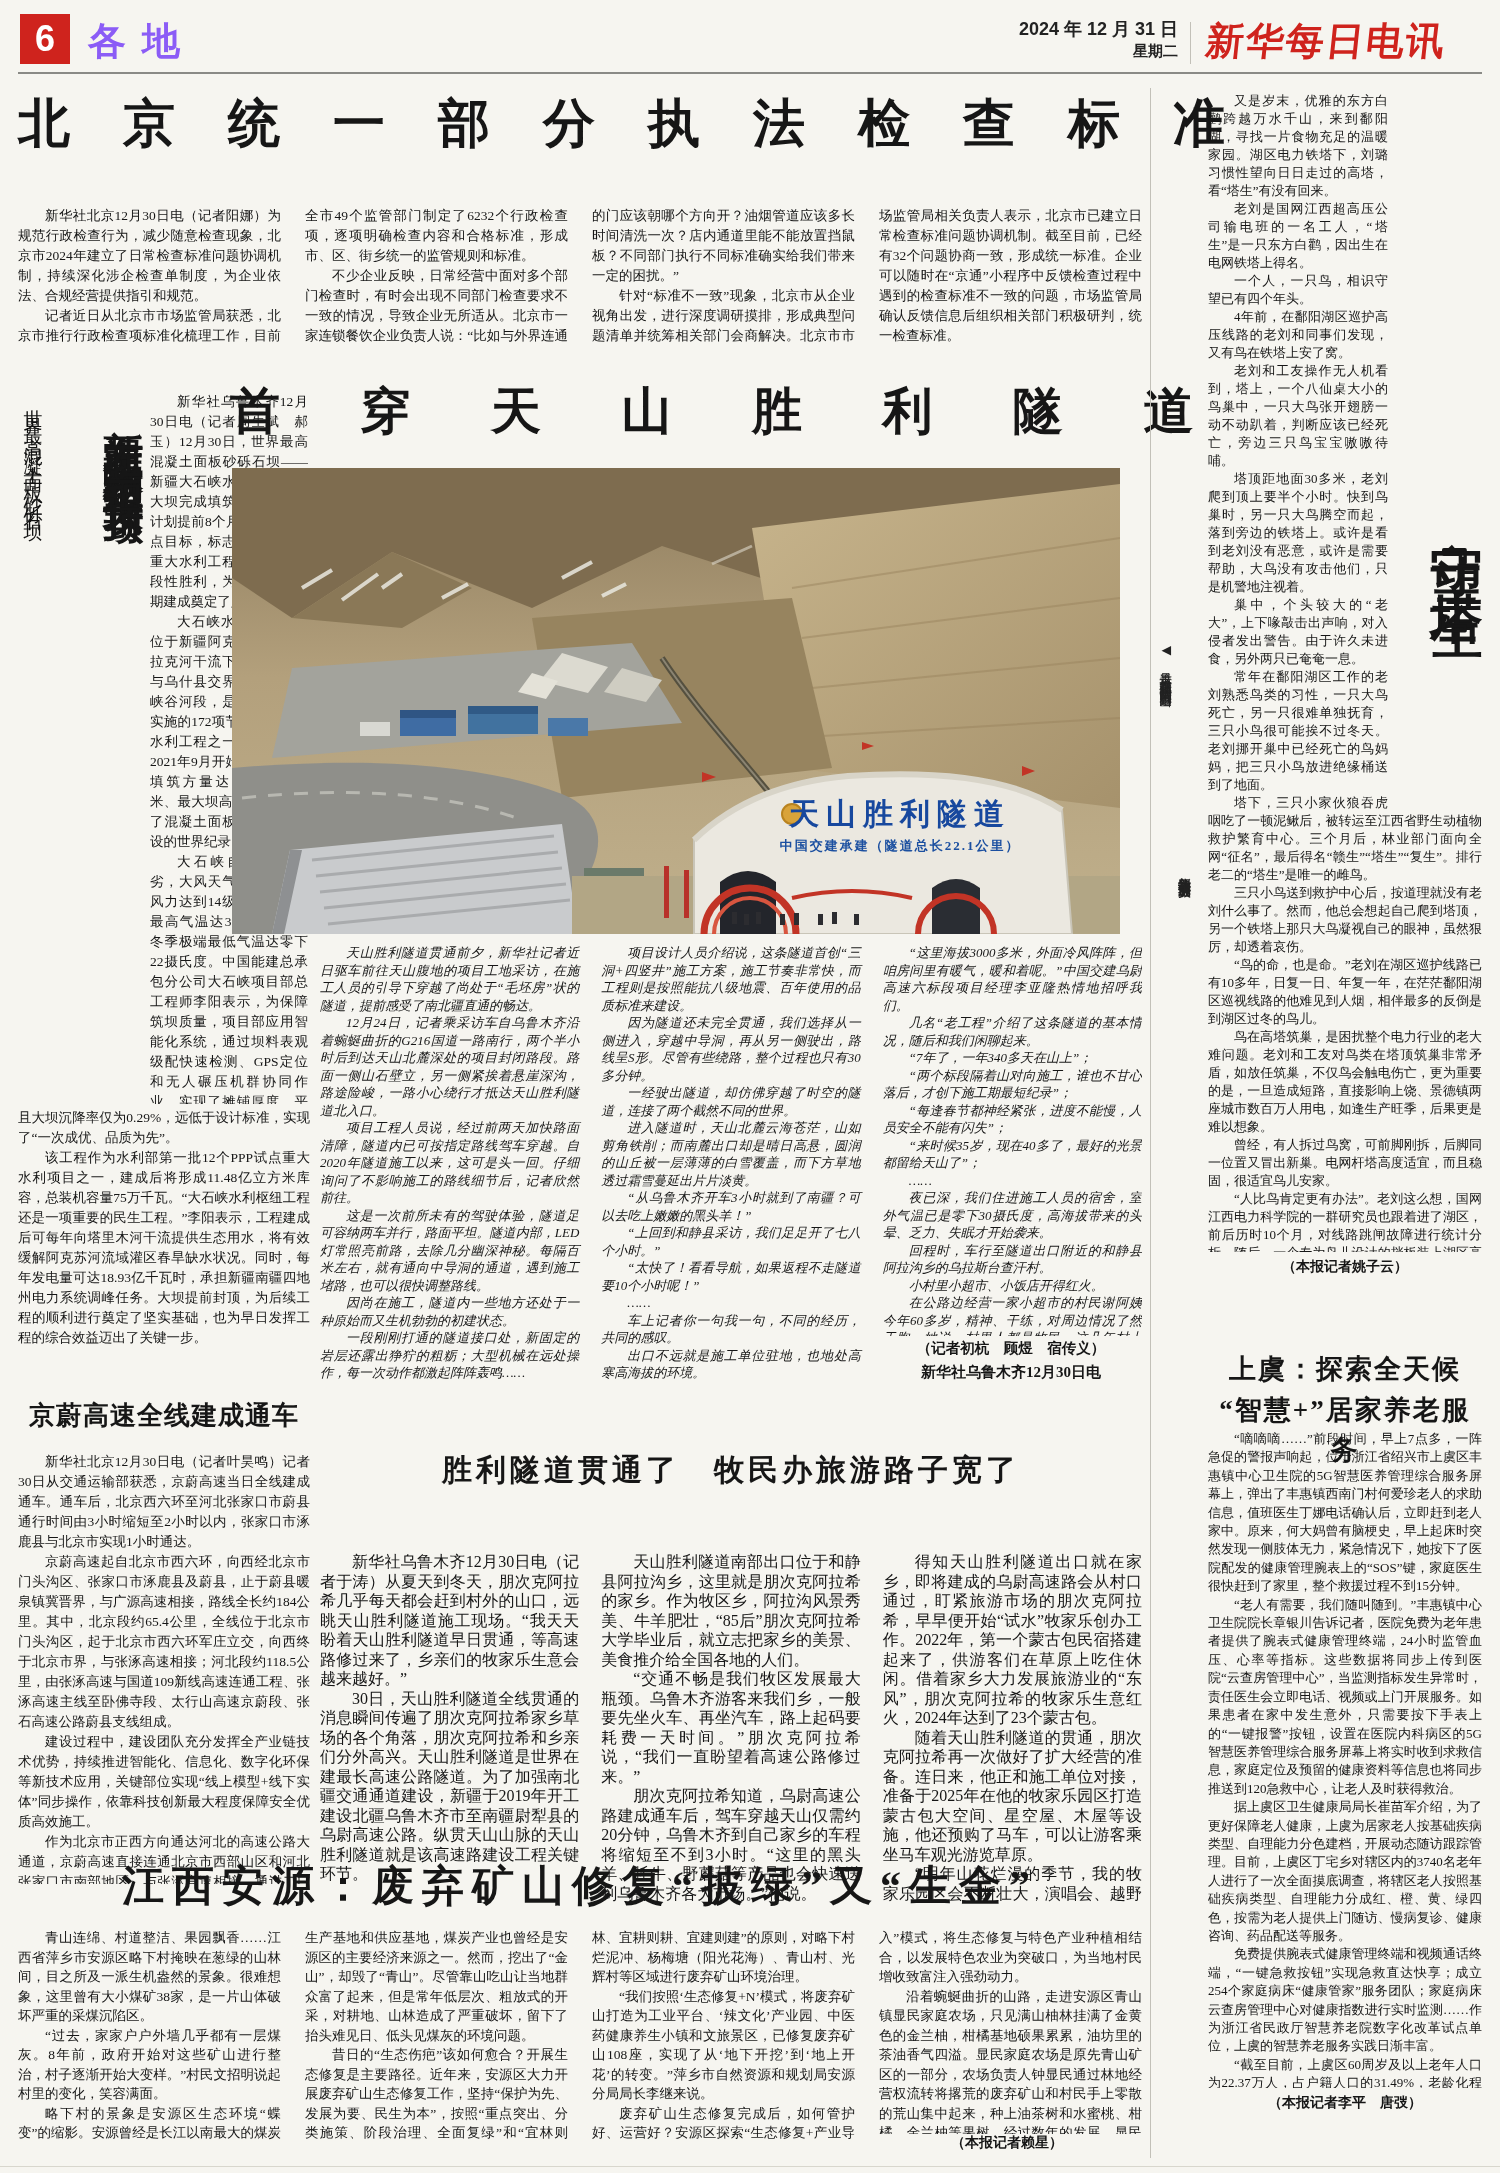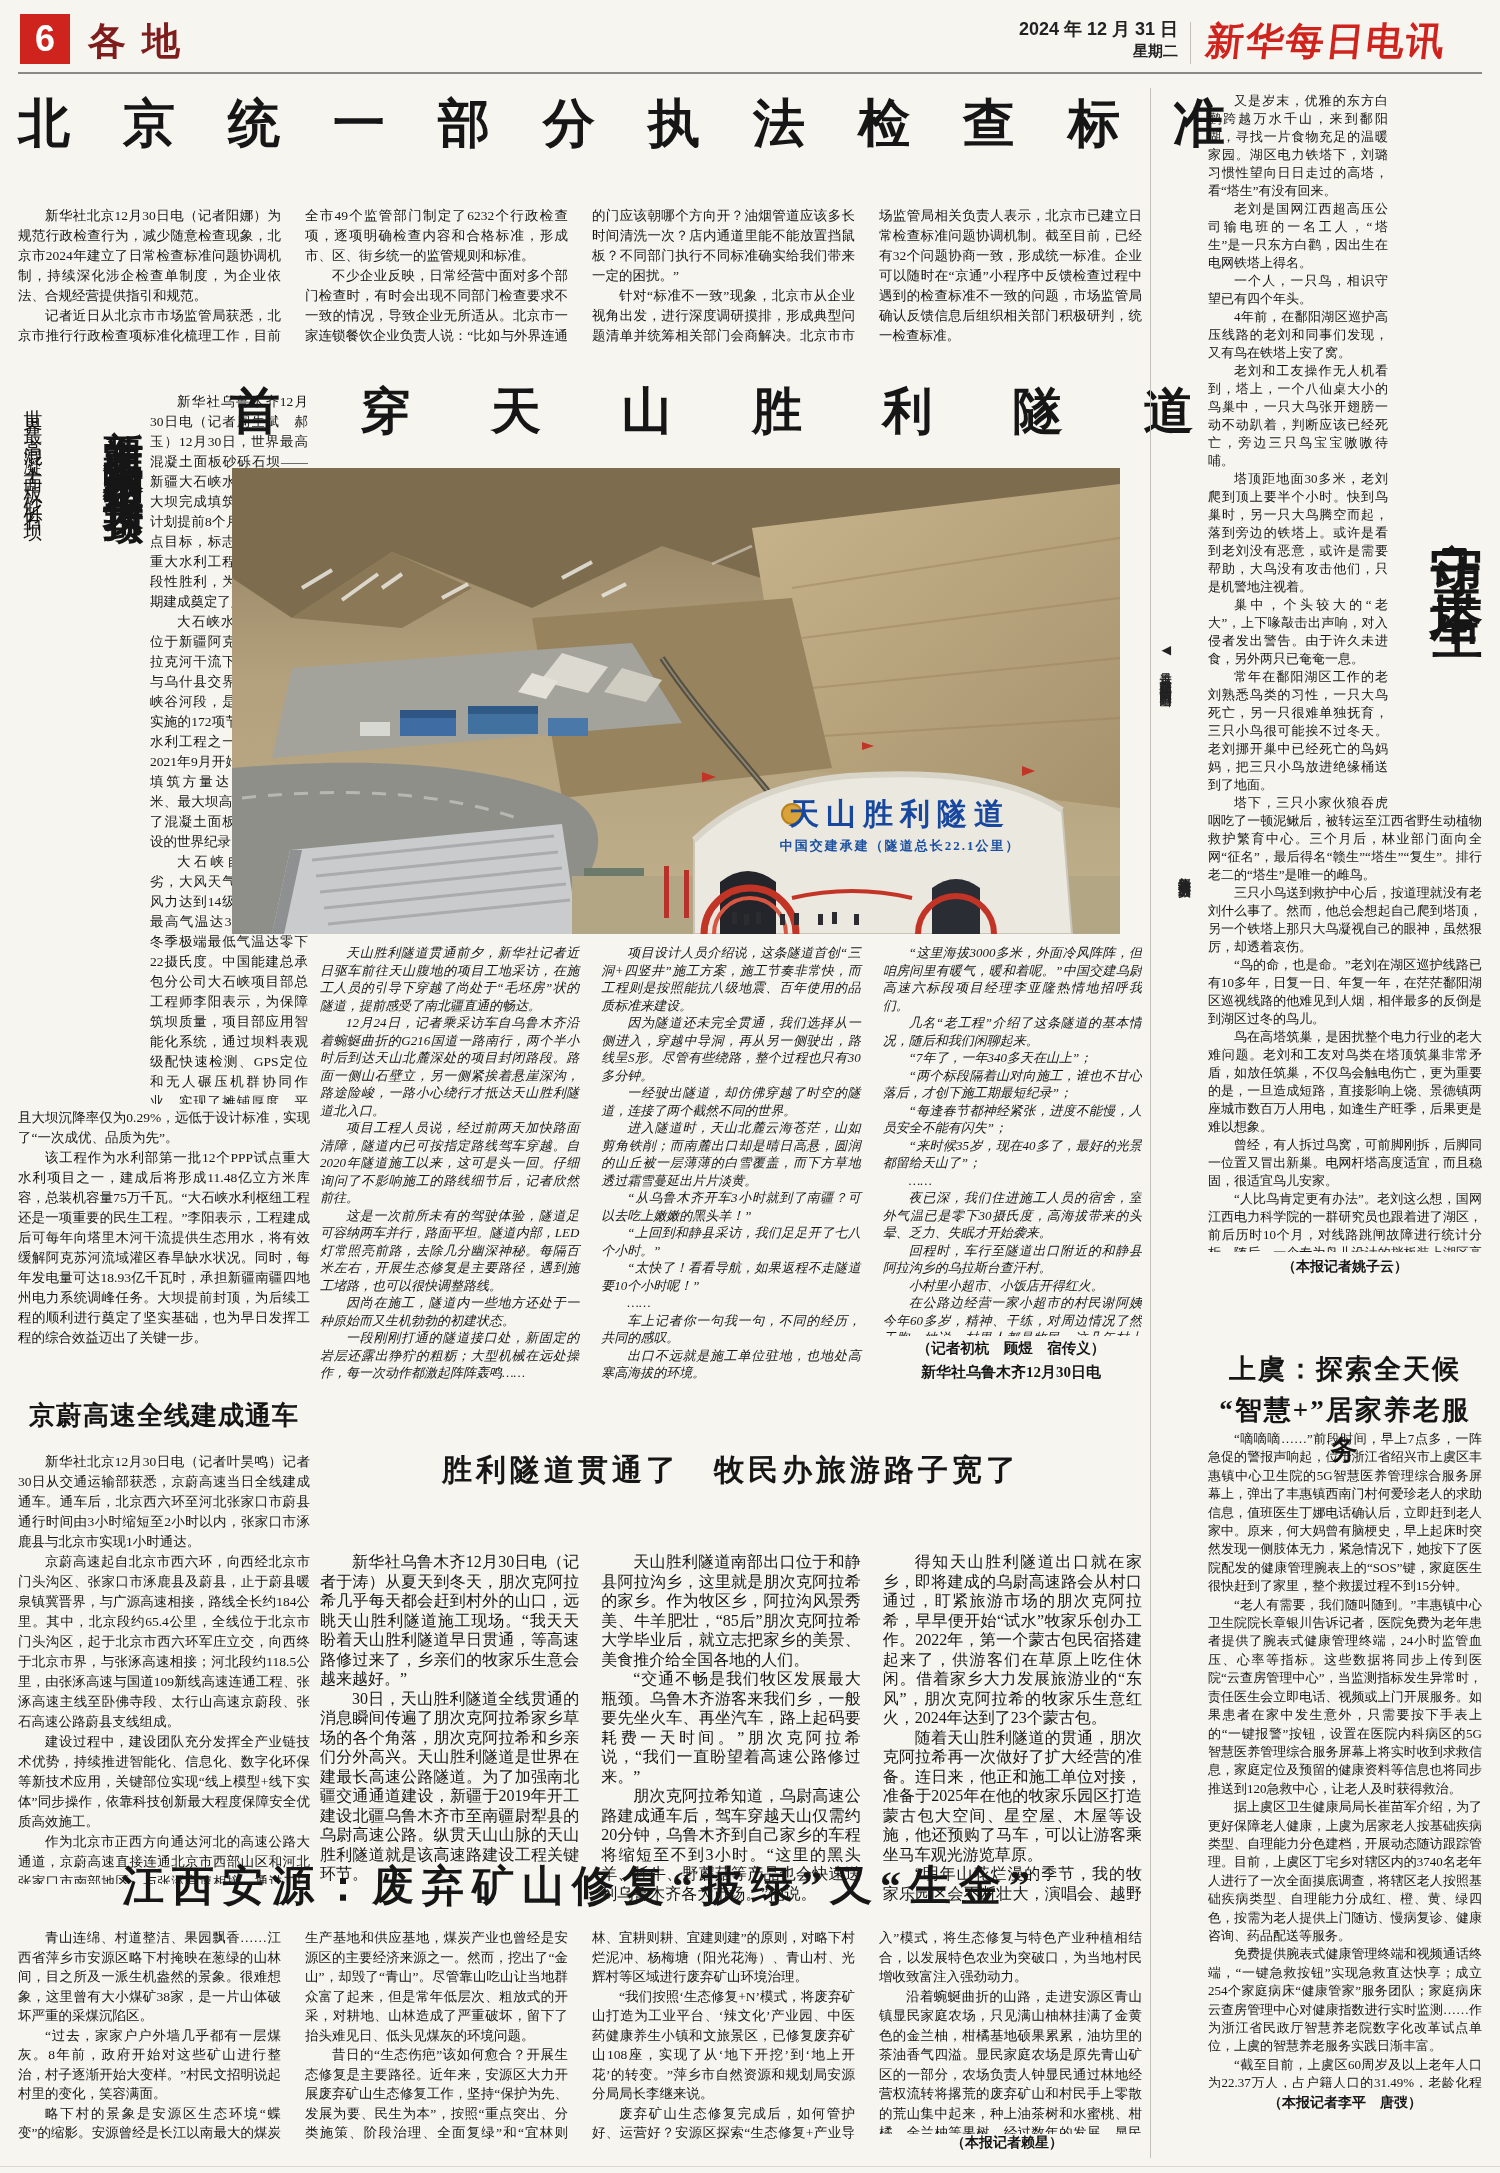--- a/index.html
+++ b/index.html
@@ -53,21 +53,21 @@
   .caption-strip{font-size:12.5px;line-height:1.5;letter-spacing:1px;color:#222}
   .caption-strip span{display:block}
   .caption-credit{font-weight:bold;padding-top:225px}
 </style>
 </head>
 <body>
 
 <div class="abs pagenum" style="left:20px;top:14px;background:#cf231d">
   <span>6</span>
 </div>
-<div class="abs section-name" style="left:88px;top:22px;color:#7f1d1d">各地</div>
+<div class="abs section-name" style="left:88px;top:22px;color:#8b5cf6">各地</div>
 
 <div class="abs date-block" style="right:322px;top:18px;width:260px">
   <div class="date-line1">2024 年 12 月 31 日</div>
   <div class="date-line2">星期二</div>
 </div>
 <div class="abs vrule" style="left:1190px;top:22px;height:42px"></div>
 <div class="abs masthead" style="left:1206px;top:22px;color:#cf231d">新华每日电讯</div>
 
 <div class="abs hairline" style="left:18px;top:72px;width:1464px;height:2px"></div>
 
@@ -184,21 +184,21 @@
 
 <div class="abs vlr caption-strip clip" style="left:1156px;top:642px;width:48px;height:426px">
   <span>◀ 这是十二月三十日在新疆和静县拍摄的天山胜利隧道出口。</span>
   <span class="caption-credit">新华社记者胡虎虎摄</span>
 </div>
 
 <div class="abs kai cols3 clip" style="left:320px;top:944px;width:822px;height:446px">
     <p class="para">天山胜利隧道贯通前夕，新华社记者近日驱车前往天山腹地的项目工地采访，在施工人员的引导下穿越了尚处于“毛坯房”状的隧道，提前感受了南北疆直通的畅达。</p>
     <p class="para">12月24日，记者乘采访车自乌鲁木齐沿着蜿蜒曲折的G216国道一路南行，两个半小时后到达天山北麓深处的项目封闭路段。路面一侧山石壁立，另一侧紧挨着悬崖深沟，路途险峻，一路小心绕行才抵达天山胜利隧道北入口。</p>
     <p class="para">项目工程人员说，经过前两天加快路面清障，隧道内已可按指定路线驾车穿越。自2020年隧道施工以来，这可是头一回。仔细询问了不影响施工的路线细节后，记者欣然前往。</p>
-    <p class="para">这是一次前所未有的驾驶体验，隧道足可容纳两车并行，路面平坦。隧道内部，LED灯常照亮前路，去除几分幽深神秘。每隔百米左右，开展生态修复是主要路径，遇到施工堵路，也可以很快调整路线。</p>
+    <p class="para">这是一次前所未有的驾驶体验，隧道足可容纳两车并行，路面平坦。隧道内部，LED灯常照亮前路，去除几分幽深神秘。每隔百米左右，就有通向中导洞的通道，遇到施工堵路，也可以很快调整路线。</p>
     <p class="para">因尚在施工，隧道内一些地方还处于一种原始而又生机勃勃的初建状态。</p>
     <p class="para">一段刚刚打通的隧道接口处，新固定的岩层还露出狰狞的粗粝；大型机械在远处操作，每一次动作都激起阵阵轰鸣……</p>
     <p class="para">项目设计人员介绍说，这条隧道首创“三洞+四竖井”施工方案，施工节奏非常快，而工程则是按照能抗八级地震、百年使用的品质标准来建设。</p>
     <p class="para">因为隧道还未完全贯通，我们选择从一侧进入，穿越中导洞，再从另一侧驶出，路线呈S形。尽管有些绕路，整个过程也只有30多分钟。</p>
     <p class="para">一经驶出隧道，却仿佛穿越了时空的隧道，连接了两个截然不同的世界。</p>
     <p class="para">进入隧道时，天山北麓云海苍茫，山如剪角铁削；而南麓出口却是晴日高悬，圆润的山丘被一层薄薄的白雪覆盖，而下方草地透过霜雪蔓延出片片淡黄。</p>
     <p class="para">“从乌鲁木齐开车3小时就到了南疆？可以去吃上嫩嫩的黑头羊！”</p>
     <p class="para">“上回到和静县采访，我们足足开了七八个小时。”</p>
     <p class="para">“太快了！看看导航，如果返程不走隧道要10个小时呢！”</p>
     <p class="para">……</p>

